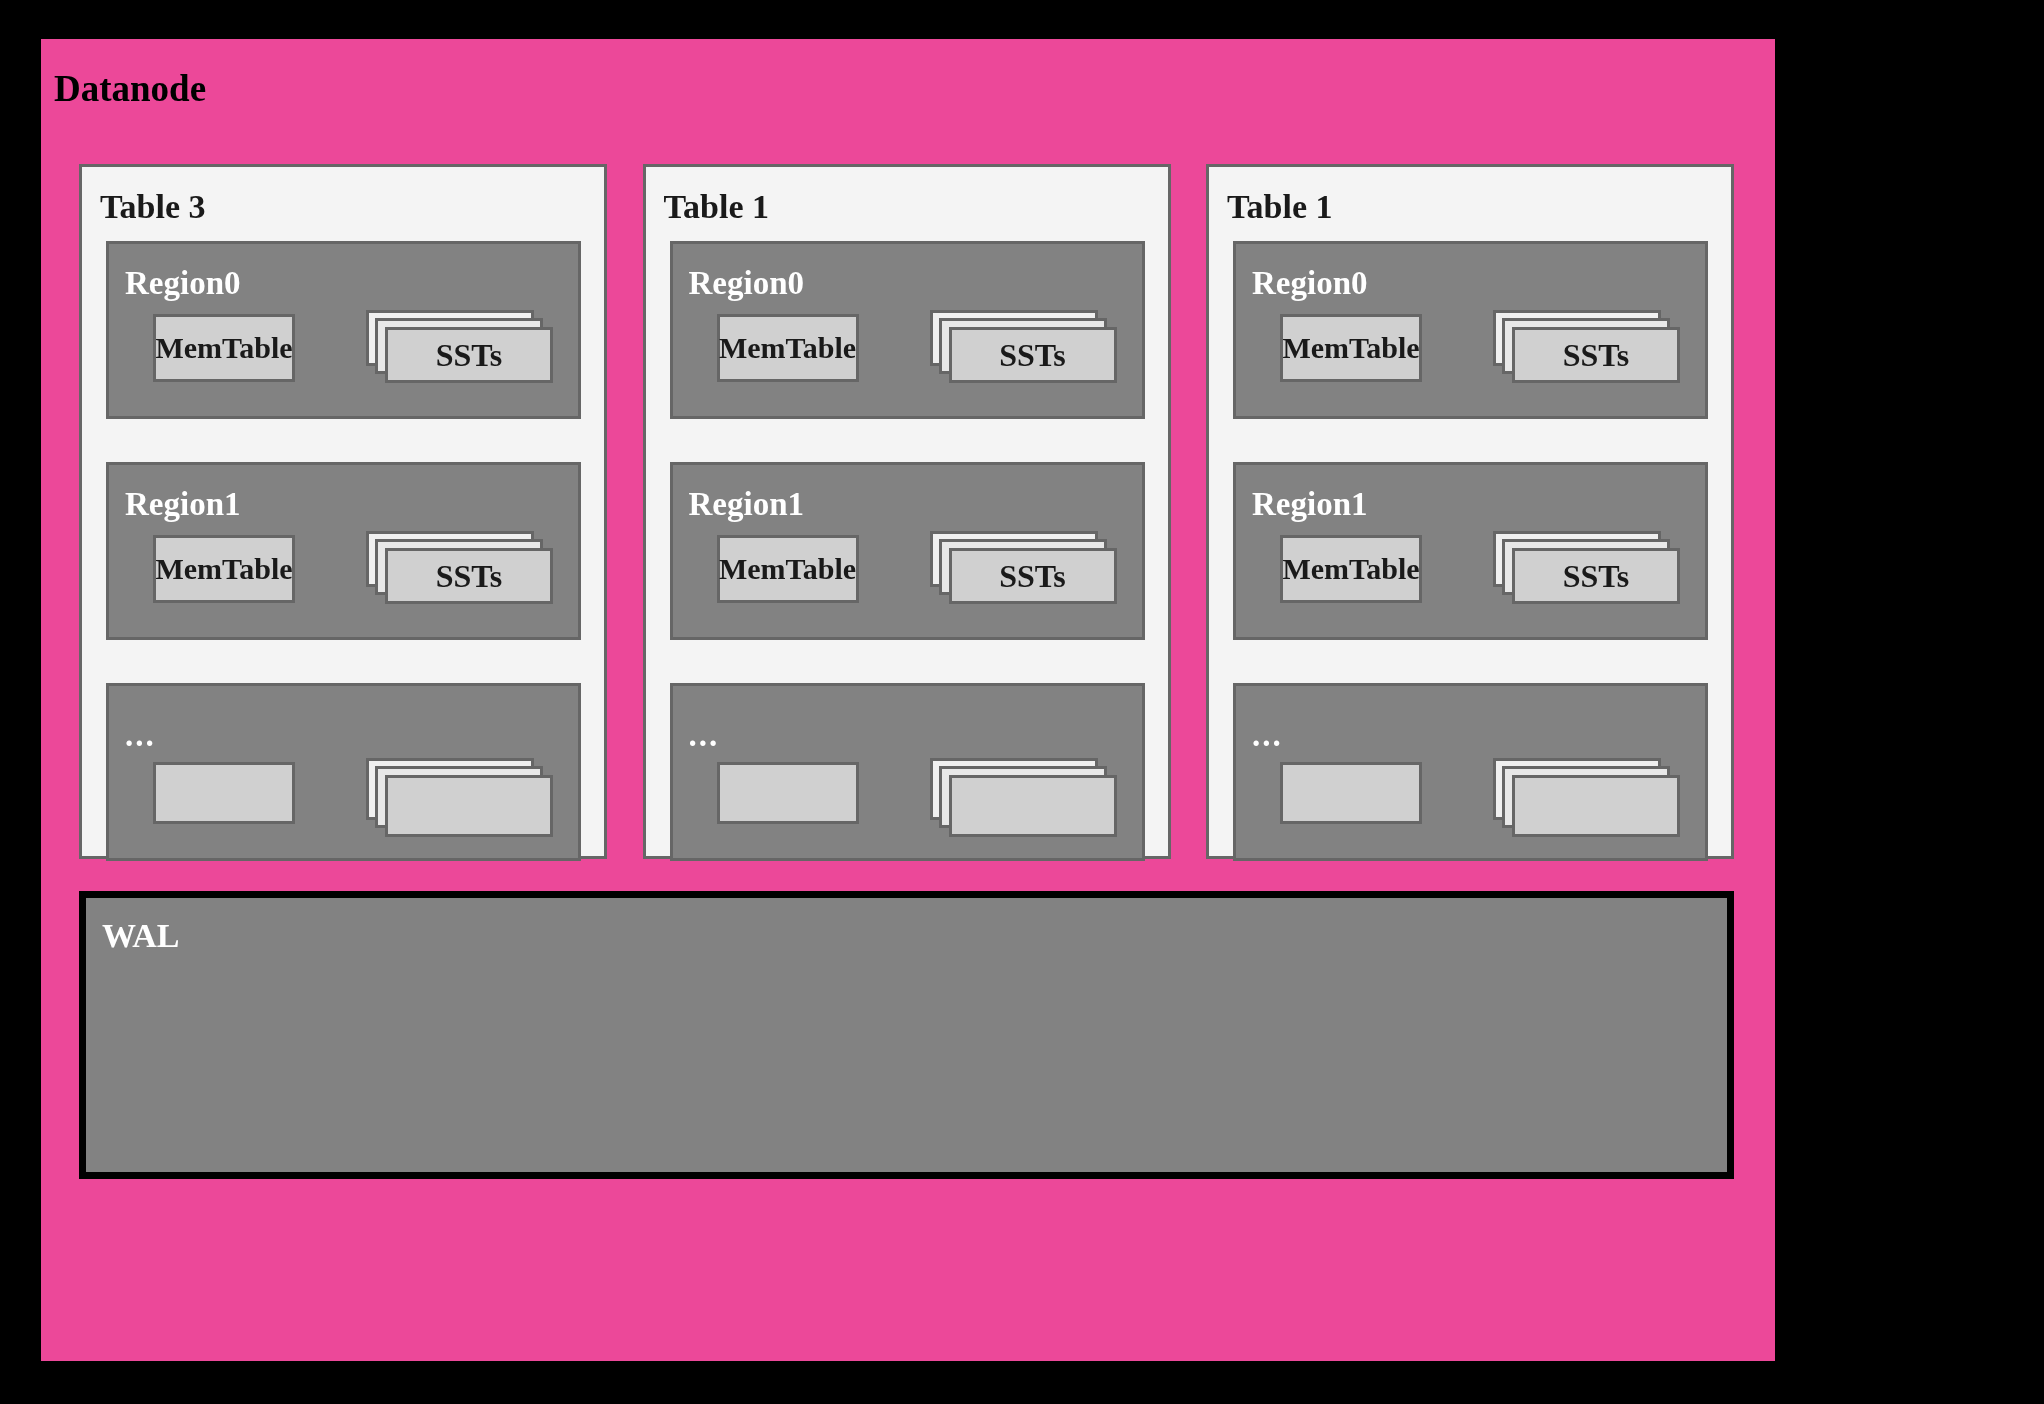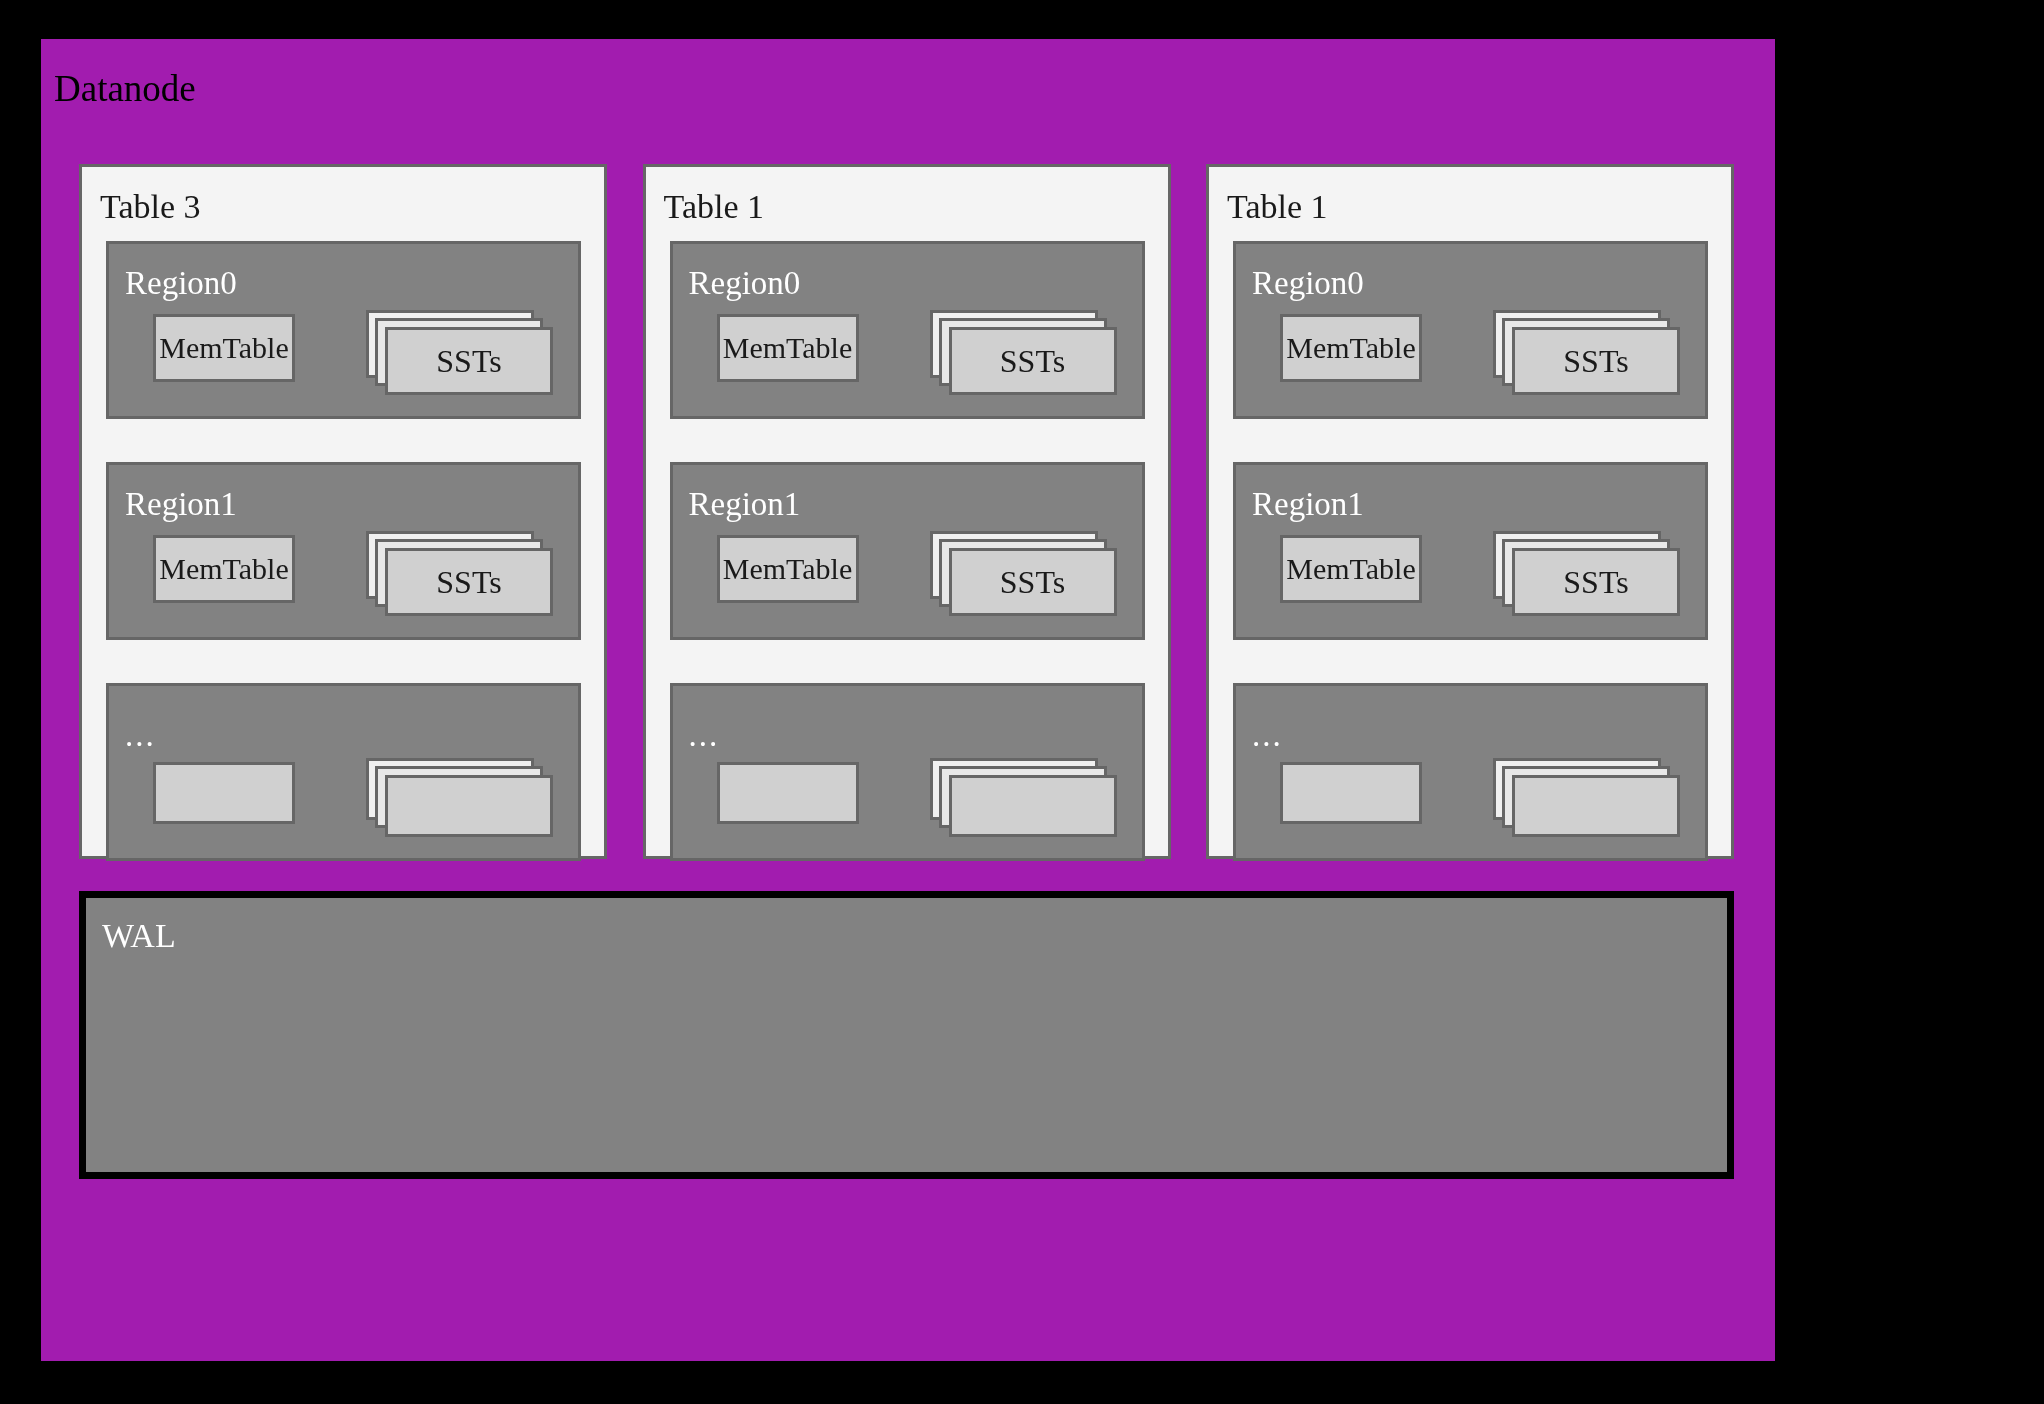--- a/index.html
+++ b/index.html
@@ -14,21 +14,22 @@
     font-family: "Liberation Serif", "DejaVu Serif", serif;
   }
 
   
   #canvas {
     position: absolute;
     left: 41px;
     top: 39px;
     width: 1734px;
     height: 1322px;
-    background: #a21caf;
+    background: #ec4899;
+    font-weight: bold;
   }
 
   
   .datanode-title {
     position: absolute;
     left: 13px;
     top: 28px;
     font-size: 37px;
     line-height: 44px;
     color: #000000;
@@ -130,21 +131,21 @@
     position: absolute;
     left: 213px;
     top: 0;
     width: 197px;
     height: 92px;
   }
   .sst-sheet {
     position: absolute;
     box-sizing: border-box;
     width: 168px;
-    height: 68px;
+    height: 56px;
     background: #d0d0d0;
     border: 3px solid #666666;
   }
   .sst-sheet.s1 { left: 0px;  top: 0px;  background: #f0f0f0; }
   .sst-sheet.s2 { left: 9px;  top: 8px;  background: #e8e8e8; }
   .sst-sheet.s3 { left: 19px; top: 17px; background: #d0d0d0;
                   display: flex; align-items: center; justify-content: center;
                   font-size: 32px; color: #1a1a1a; }
   .region.ellipsis .sst-sheet { height: 62px; }
 

